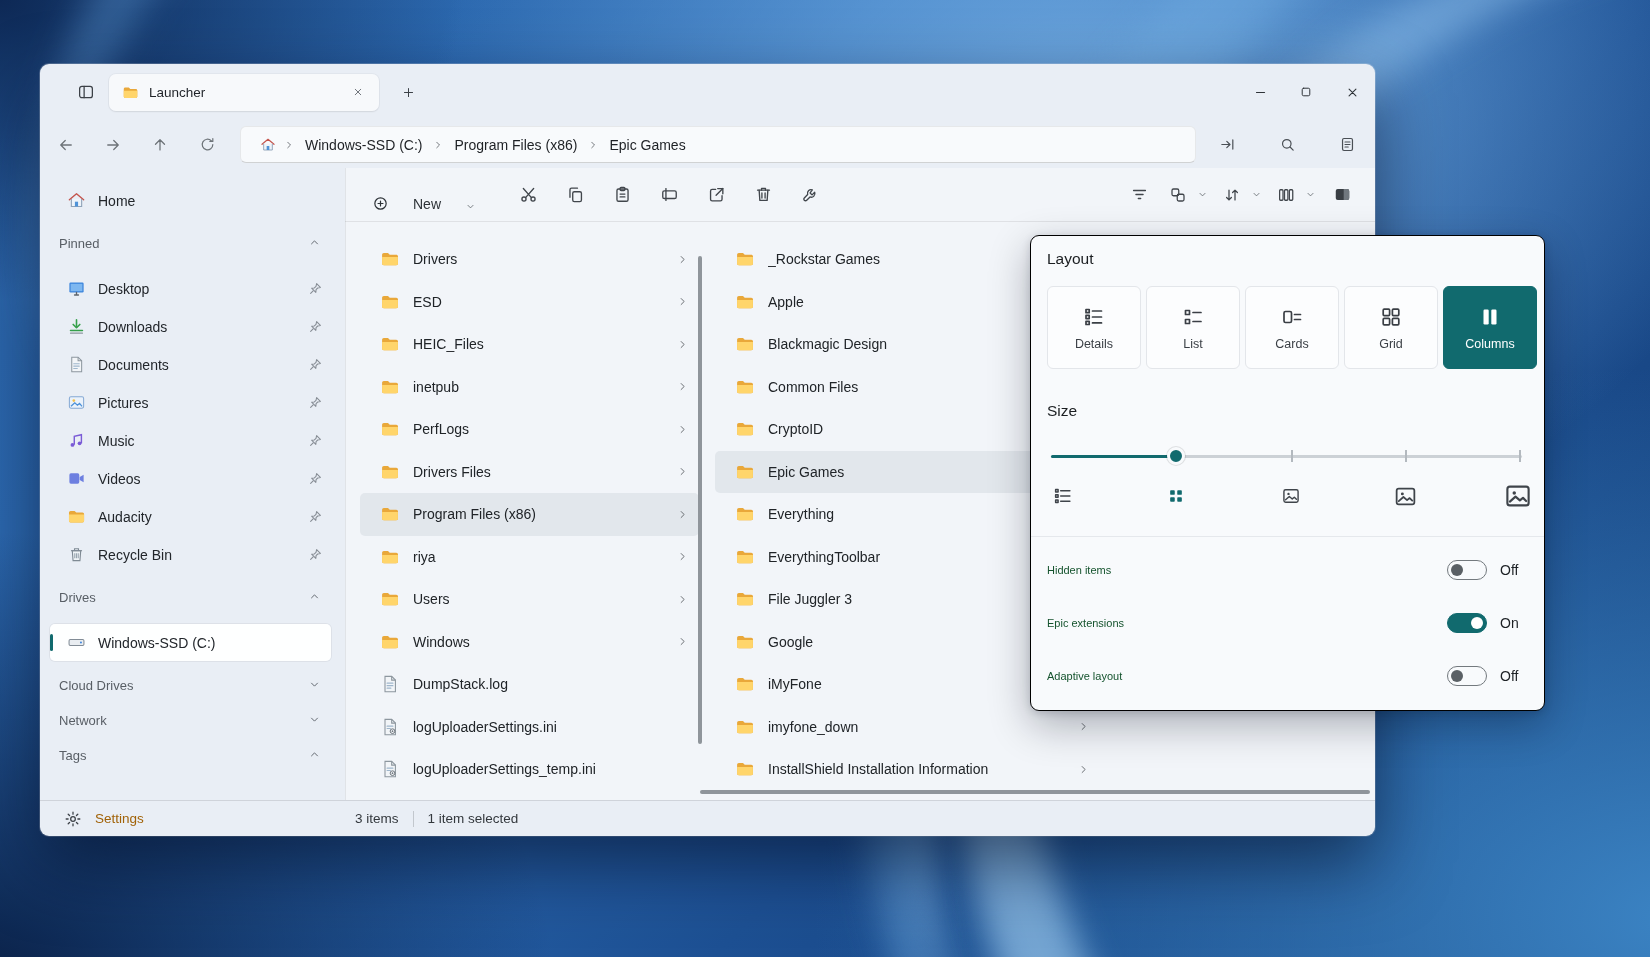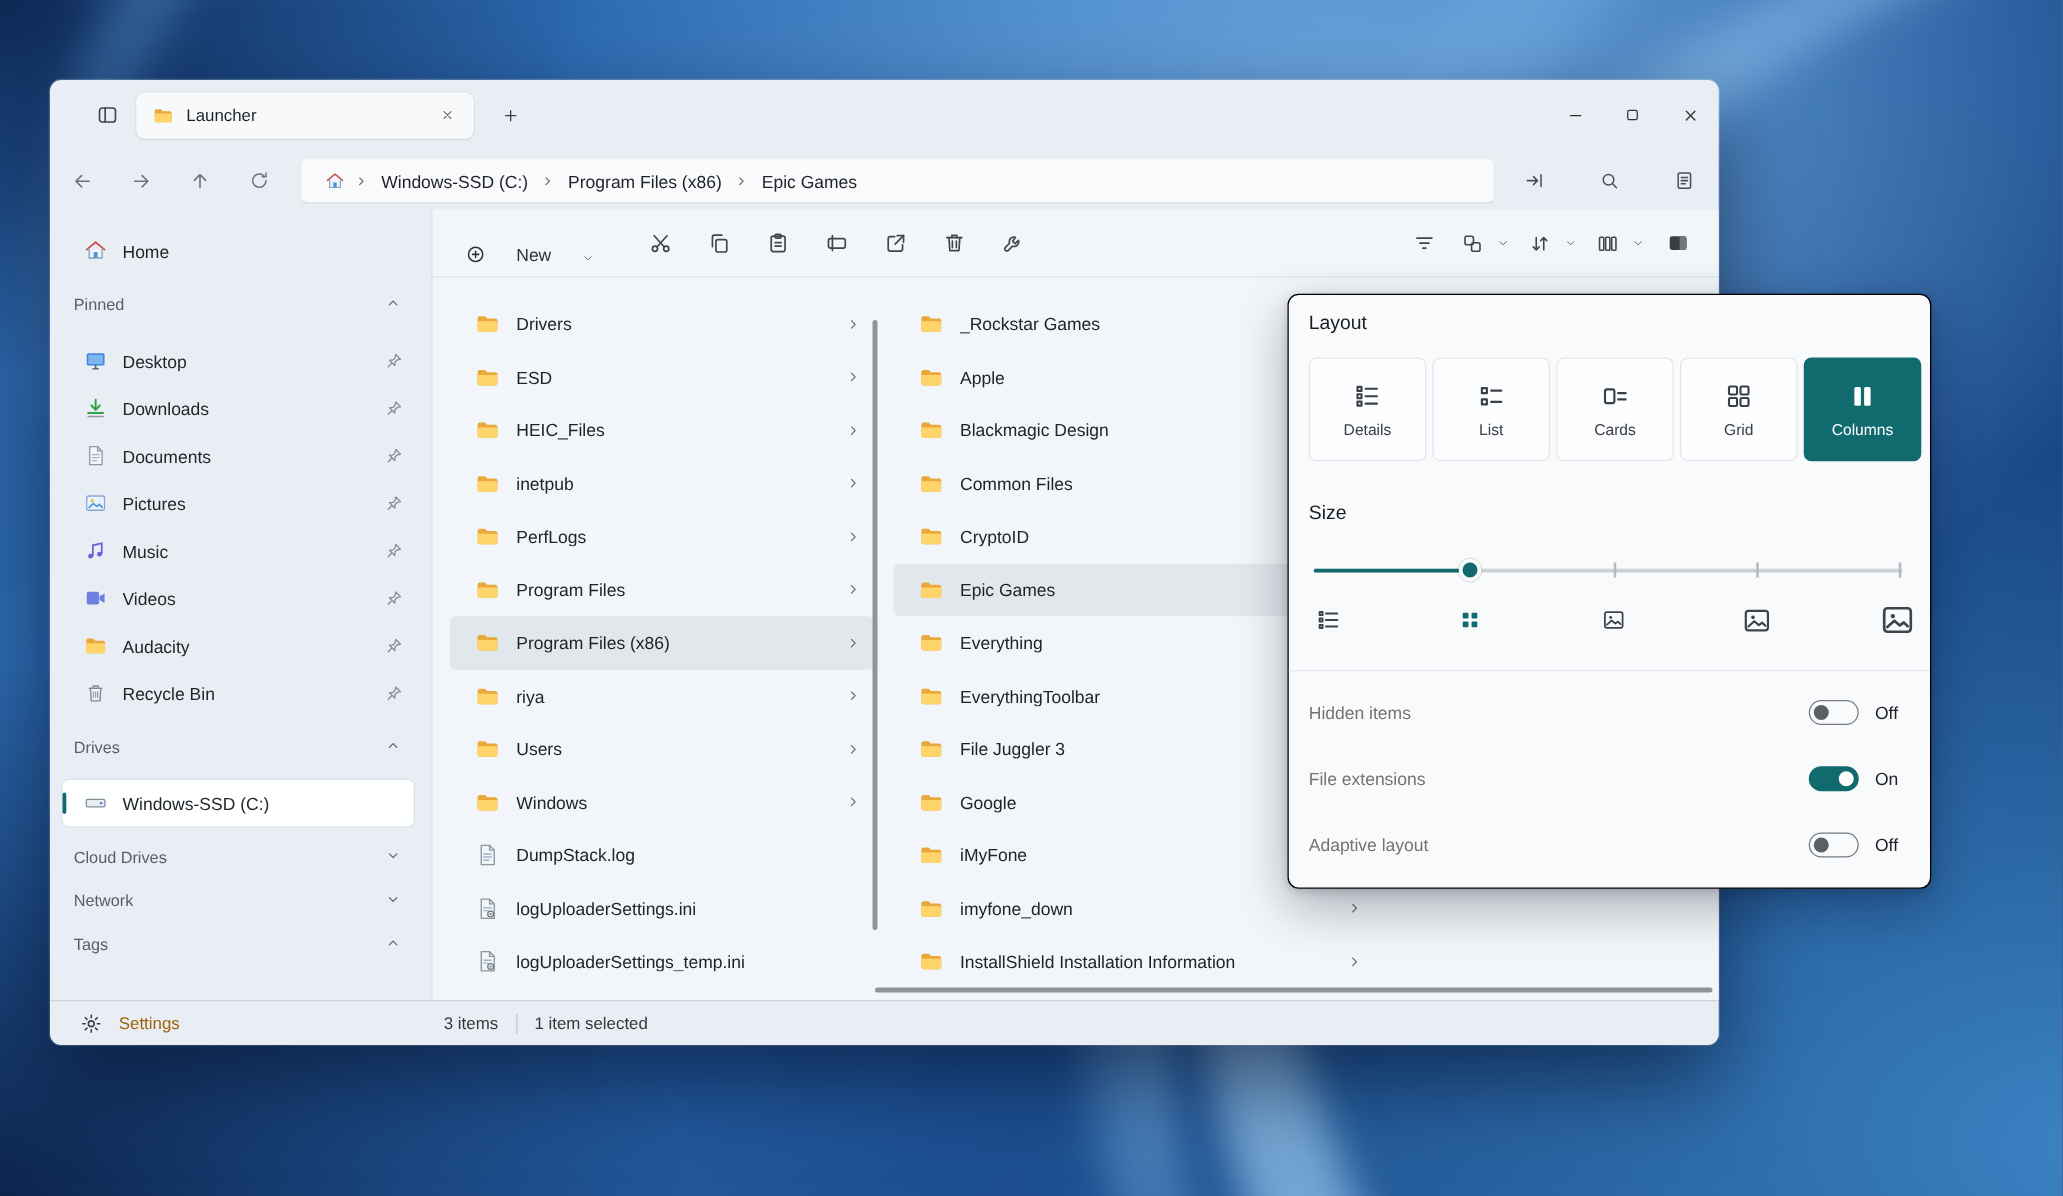--- a/index.html
+++ b/index.html
@@ -119,21 +119,21 @@
   .tick{position:absolute;top:214px;width:2px;height:12px;background:#b3b9bf}
   .t1{left:260px}.t2{left:374px}.t3{left:488px}
   .slider-thumb{position:absolute;left:136px;top:211px;width:18px;height:18px;border-radius:50%;background:var(--accent);
     border:3px solid #f8fafc;box-shadow:0 0 0 1px rgba(0,0,0,.1)}
   .size-row{position:absolute;left:0;top:0;width:100%;height:0}
   .size-btn{position:absolute;top:242px;width:36px;height:36px;display:flex;align-items:center;justify-content:center;border-radius:5px;color:#3f444a}
   .size-btn.selected{color:var(--accent)}
   .fly-div{position:absolute;left:0;right:0;top:300px;height:1px;background:#e5e8ec}
   .toggles{position:absolute;left:0;top:307px;right:0}
   .tog-row{position:relative;height:53px;display:flex;align-items:center;padding:0 16px}
-  .tog-label{font-size:14px;color:#737373}
+  .tog-label{font-size:11px;color:#14532d}
   .tog-state{position:absolute;right:16px;font-size:14px;color:#1d2125;width:28px;text-align:left}
   .switch{position:absolute;right:57px;width:40px;height:20px;border-radius:10px;border:1px solid #73797e;background:transparent}
   .switch .knob{position:absolute;top:3px;left:3px;width:12px;height:12px;border-radius:50%;background:#5a6065}
   .switch.on{background:var(--accent);border-color:var(--accent)}
   .switch.on .knob{left:auto;right:3px;background:#fff}
 </style>
 </head>
 <body>
 
 <div class="wallpaper">
@@ -700,21 +700,21 @@
           </svg>
         </span>
       </div>
       <div class="frow">
         <span class="i i20 f-icon">
           <svg viewBox="0 0 24 24">
             <path d="M2.5 7c0-1.2.9-2.1 2.1-2.1h5l2.1 2.1h7.8c1.2 0 2.1.9 2.1 2.1v8.4c0 1.2-.9 2.1-2.1 2.1H4.6c-1.2 0-2.1-.9-2.1-2.1z" fill="#e9a83a"></path>
             <path d="M2.5 9.5h19v8c0 1.2-.9 2.1-2.1 2.1H4.6c-1.2 0-2.1-.9-2.1-2.1z" fill="#ffd56b"></path>
           </svg>
         </span>
-        <span class="f-label">Program Files</span>
+        <span class="f-label">Drivers Files</span>
         <span class="i i13 f-chev">
           <svg viewBox="0 0 24 24" fill="none" stroke="currentColor" stroke-width="1.7" stroke-linecap="round" stroke-linejoin="round">
             <path d="M9.5 6.5l5.5 5.5-5.5 5.5"></path>
           </svg>
         </span>
       </div>
       <div class="frow selected">
         <span class="i i20 f-icon">
           <svg viewBox="0 0 24 24">
             <path d="M2.5 7c0-1.2.9-2.1 2.1-2.1h5l2.1 2.1h7.8c1.2 0 2.1.9 2.1 2.1v8.4c0 1.2-.9 2.1-2.1 2.1H4.6c-1.2 0-2.1-.9-2.1-2.1z" fill="#e9a83a"></path>
@@ -1076,21 +1076,21 @@
   <div class="fly-div"></div>
   <div id="toggles" class="toggles">
       <div class="tog-row">
         <span class="tog-label">Hidden items</span>
         <span class="switch">
           <span class="knob"></span>
         </span>
         <span class="tog-state">Off</span>
       </div>
       <div class="tog-row">
-        <span class="tog-label">File extensions</span>
+        <span class="tog-label">Epic extensions</span>
         <span class="switch on">
           <span class="knob"></span>
         </span>
         <span class="tog-state">On</span>
       </div>
       <div class="tog-row">
         <span class="tog-label">Adaptive layout</span>
         <span class="switch">
           <span class="knob"></span>
         </span>

